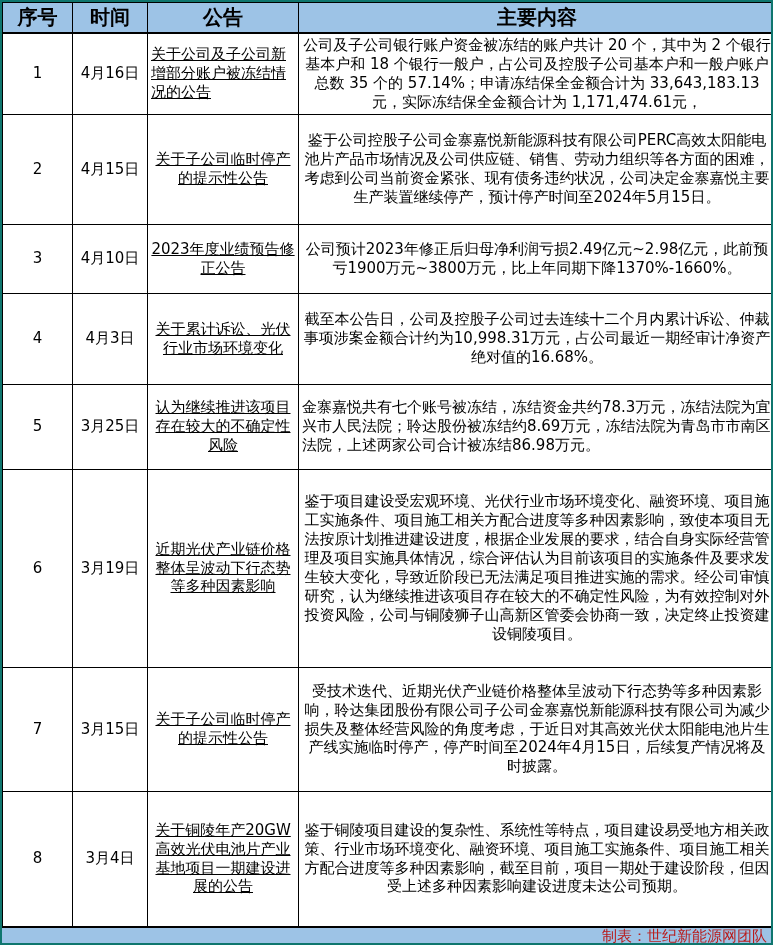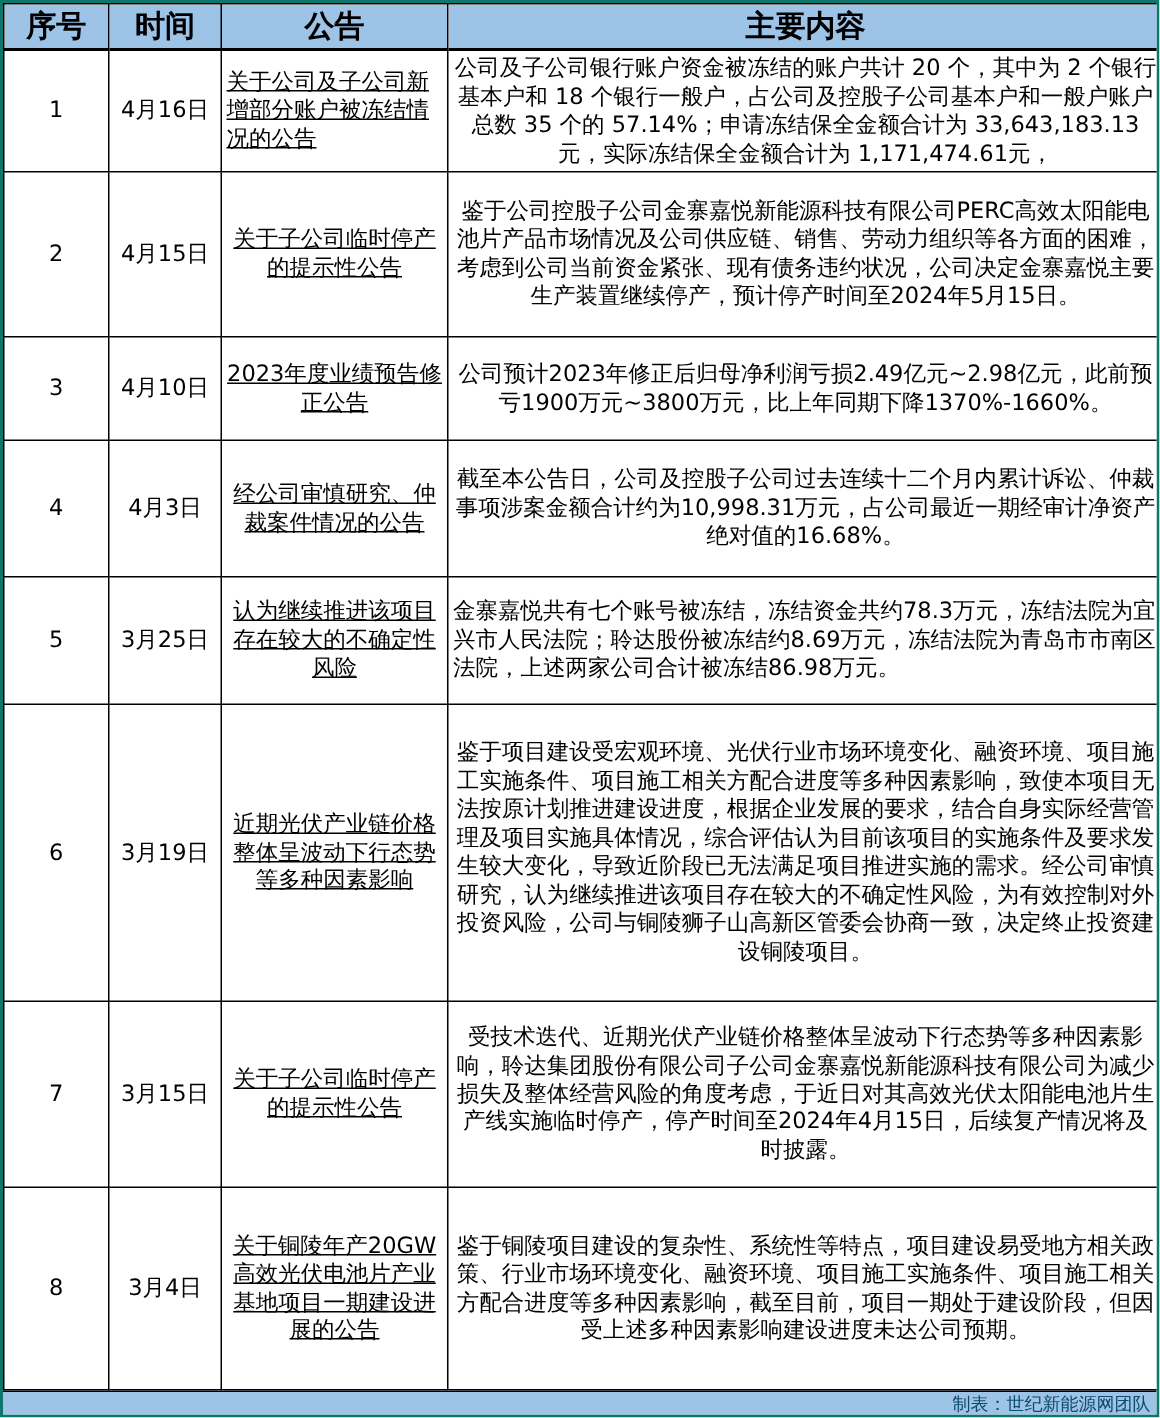--- a/index.html
+++ b/index.html
@@ -67,22 +67,22 @@
 
   .credit-bar {
     flex: 1;
     min-height: 19px;
     background: #9DC3E6;
     border-top: 1px solid #000000;
     display: flex;
     align-items: center;
     justify-content: flex-end;
     padding: 0 4px;
-    font-size: 12px;
-    color: #0c4a6e;
+    font-size: 15px;
+    color: #b91c1c;
   }
 </style>
 </head>
 <body>
 
 <div class="sheet">
   <table>
     <colgroup>
       <col class="w-no">
       <col class="w-date">
@@ -115,21 +115,21 @@
   <tr>
     <td class="c-no">3</td>
     <td class="c-date">4月10日</td>
     <td class="c-title">2023年度业绩预告修正公告</td>
     <td class="c-content">公司预计2023年修正后归母净利润亏损2.49亿元~2.98亿元，此前预亏1900万元~3800万元，比上年同期下降1370%-1660%。</td>
   </tr>
 
   <tr>
     <td class="c-no">4</td>
     <td class="c-date">4月3日</td>
-    <td class="c-title">经公司审慎研究、仲裁案件情况的公告</td>
+    <td class="c-title">关于累计诉讼、光伏行业市场环境变化</td>
     <td class="c-content">截至本公告日，公司及控股子公司过去连续十二个月内累计诉讼、仲裁事项涉案金额合计约为10,998.31万元，占公司最近一期经审计净资产绝对值的16.68%。</td>
   </tr>
 
   <tr>
     <td class="c-no">5</td>
     <td class="c-date">3月25日</td>
     <td class="c-title">认为继续推进该项目存在较大的不确定性风险</td>
     <td class="c-content">金寨嘉悦共有七个账号被冻结，冻结资金共约78.3万元，冻结法院为宜兴市人民法院；聆达股份被冻结约8.69万元，冻结法院为青岛市市南区法院，上述两家公司合计被冻结86.98万元。</td>
   </tr>
 

